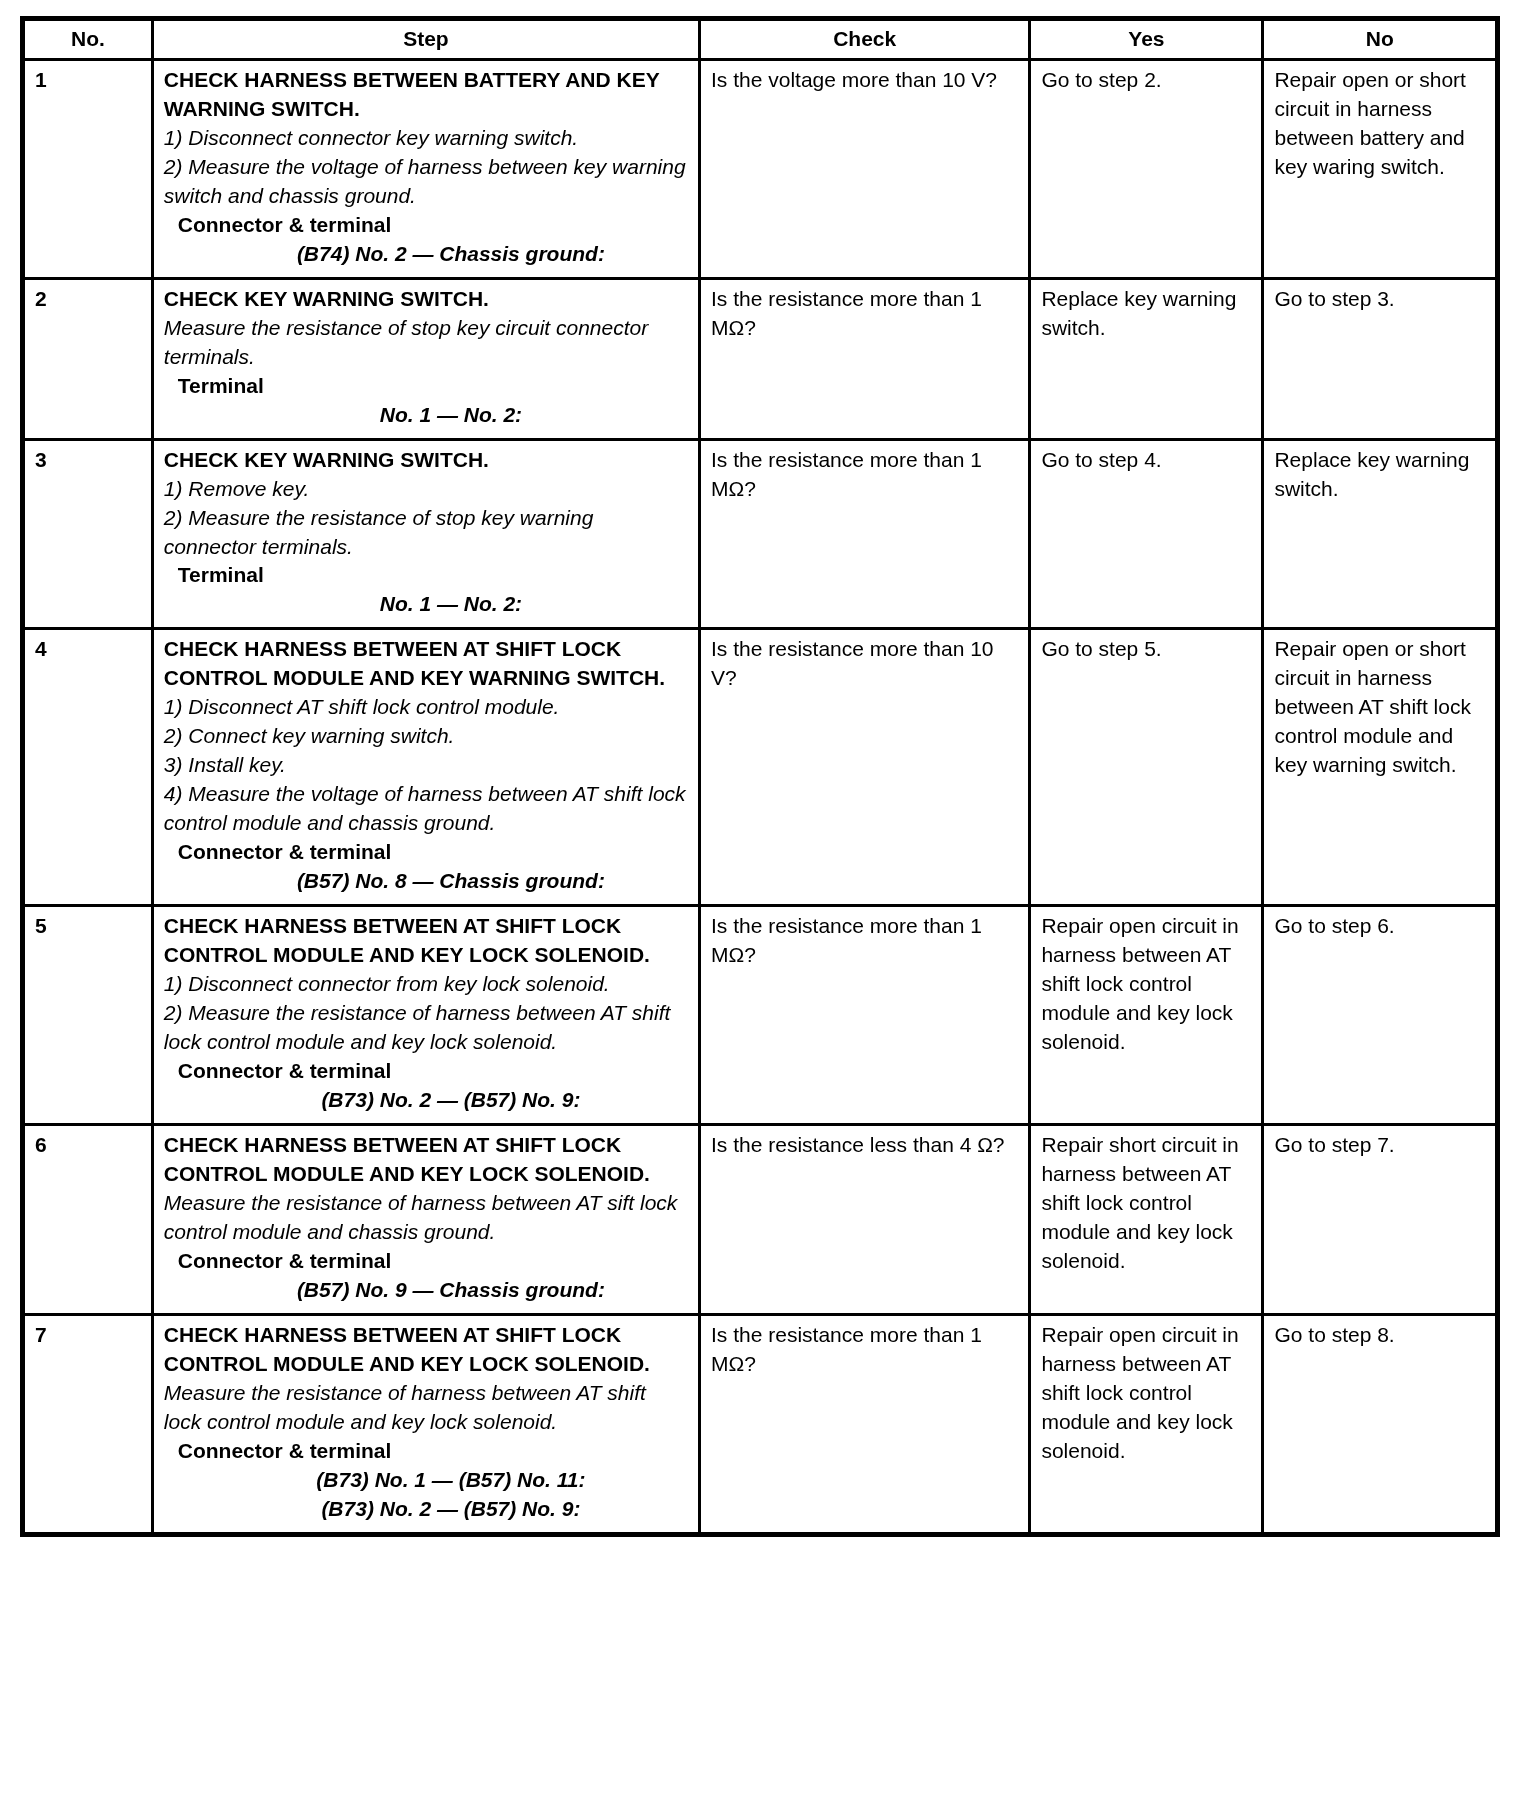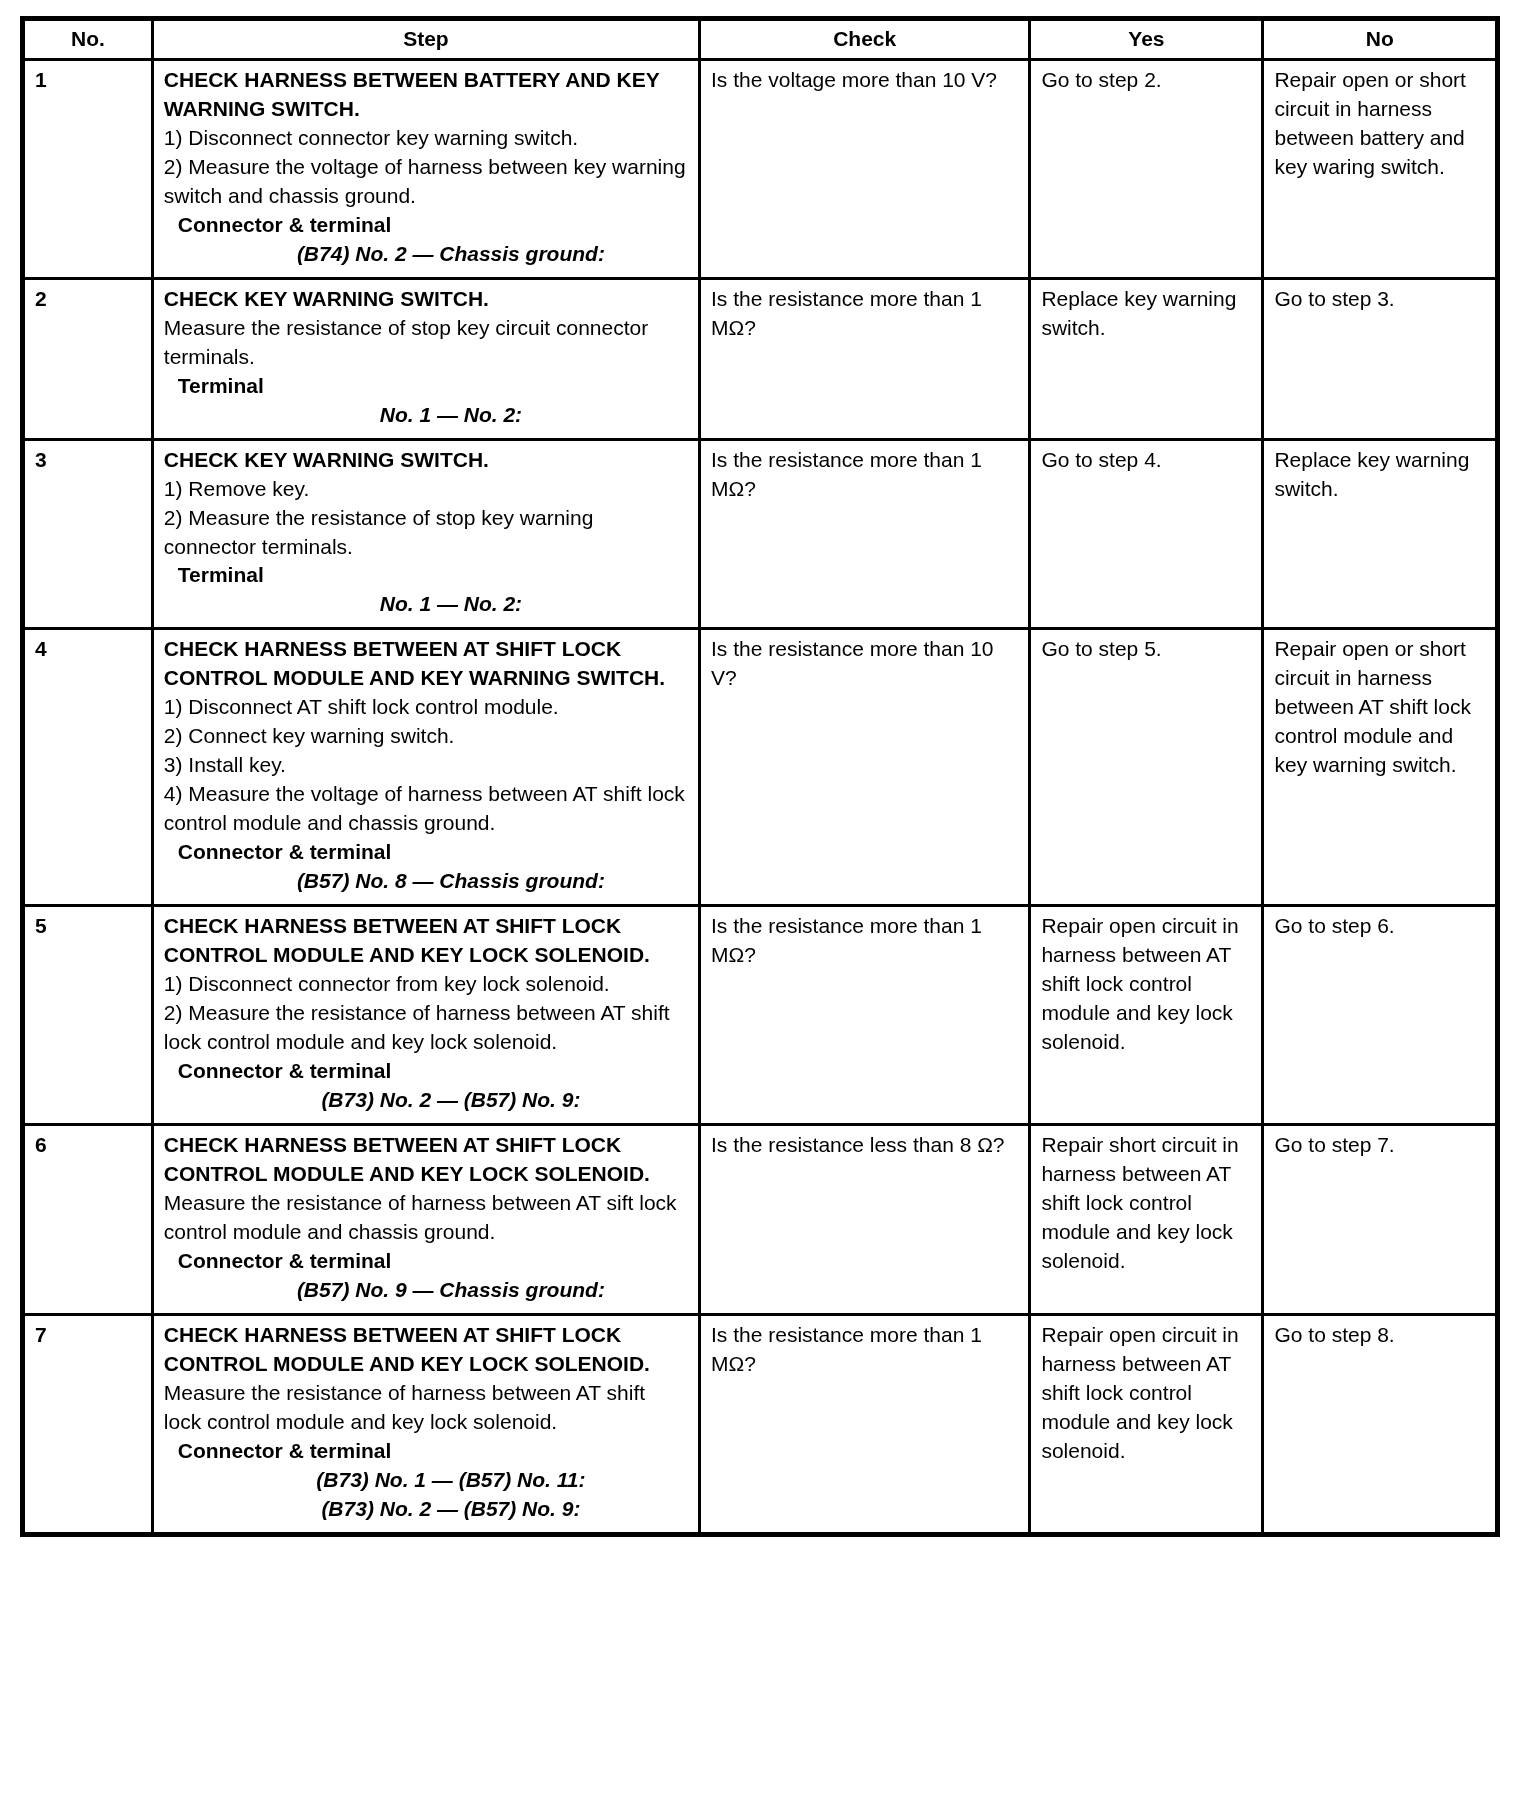--- a/index.html
+++ b/index.html
@@ -36,21 +36,21 @@
     font-weight: bold;
     padding: 4px 6px;
     font-size: 21px;
   }
   td.cell-num {
     font-weight: bold;
     padding-left: 9px;
   }
   td.cell-step { padding-left: 12px; }
   .seg-title { font-weight: bold; }
-  .seg-body  { font-weight: normal; }
+  .seg-body  { font-weight: normal; font-style: italic; }
   .seg-label {
     font-weight: bold;
     padding-left: 14px;
   }
   .seg-spec {
     font-weight: bold;
     font-style: italic;
     padding-left: 50px;
     text-align: center;
   }
@@ -144,21 +144,21 @@
     <td class="cell-no">Go to step 6.</td>
   </tr>
         <tr>
     <td class="cell-num">6</td>
     <td class="cell-step">
             <div class="seg-title">CHECK HARNESS BETWEEN AT SHIFT LOCK CONTROL MODULE AND KEY LOCK SOLENOID.</div>
             <div class="seg-body">Measure the resistance of harness between AT sift lock control module and chassis ground.</div>
             <div class="seg-label">Connector &amp; terminal</div>
             <div class="seg-spec">(B57) No. 9 — Chassis ground:</div>
           </td>
-    <td class="cell-check">Is the resistance less than 8 Ω?</td>
+    <td class="cell-check">Is the resistance less than 4 Ω?</td>
     <td class="cell-yes">Repair short circuit in harness between AT shift lock control module and key lock solenoid.</td>
     <td class="cell-no">Go to step 7.</td>
   </tr>
         <tr>
     <td class="cell-num">7</td>
     <td class="cell-step">
             <div class="seg-title">CHECK HARNESS BETWEEN AT SHIFT LOCK CONTROL MODULE AND KEY LOCK SOLENOID.</div>
             <div class="seg-body">Measure the resistance of harness between AT shift lock control module and key lock solenoid.</div>
             <div class="seg-label">Connector &amp; terminal</div>
             <div class="seg-spec">(B73) No. 1 — (B57) No. 11:</div>

